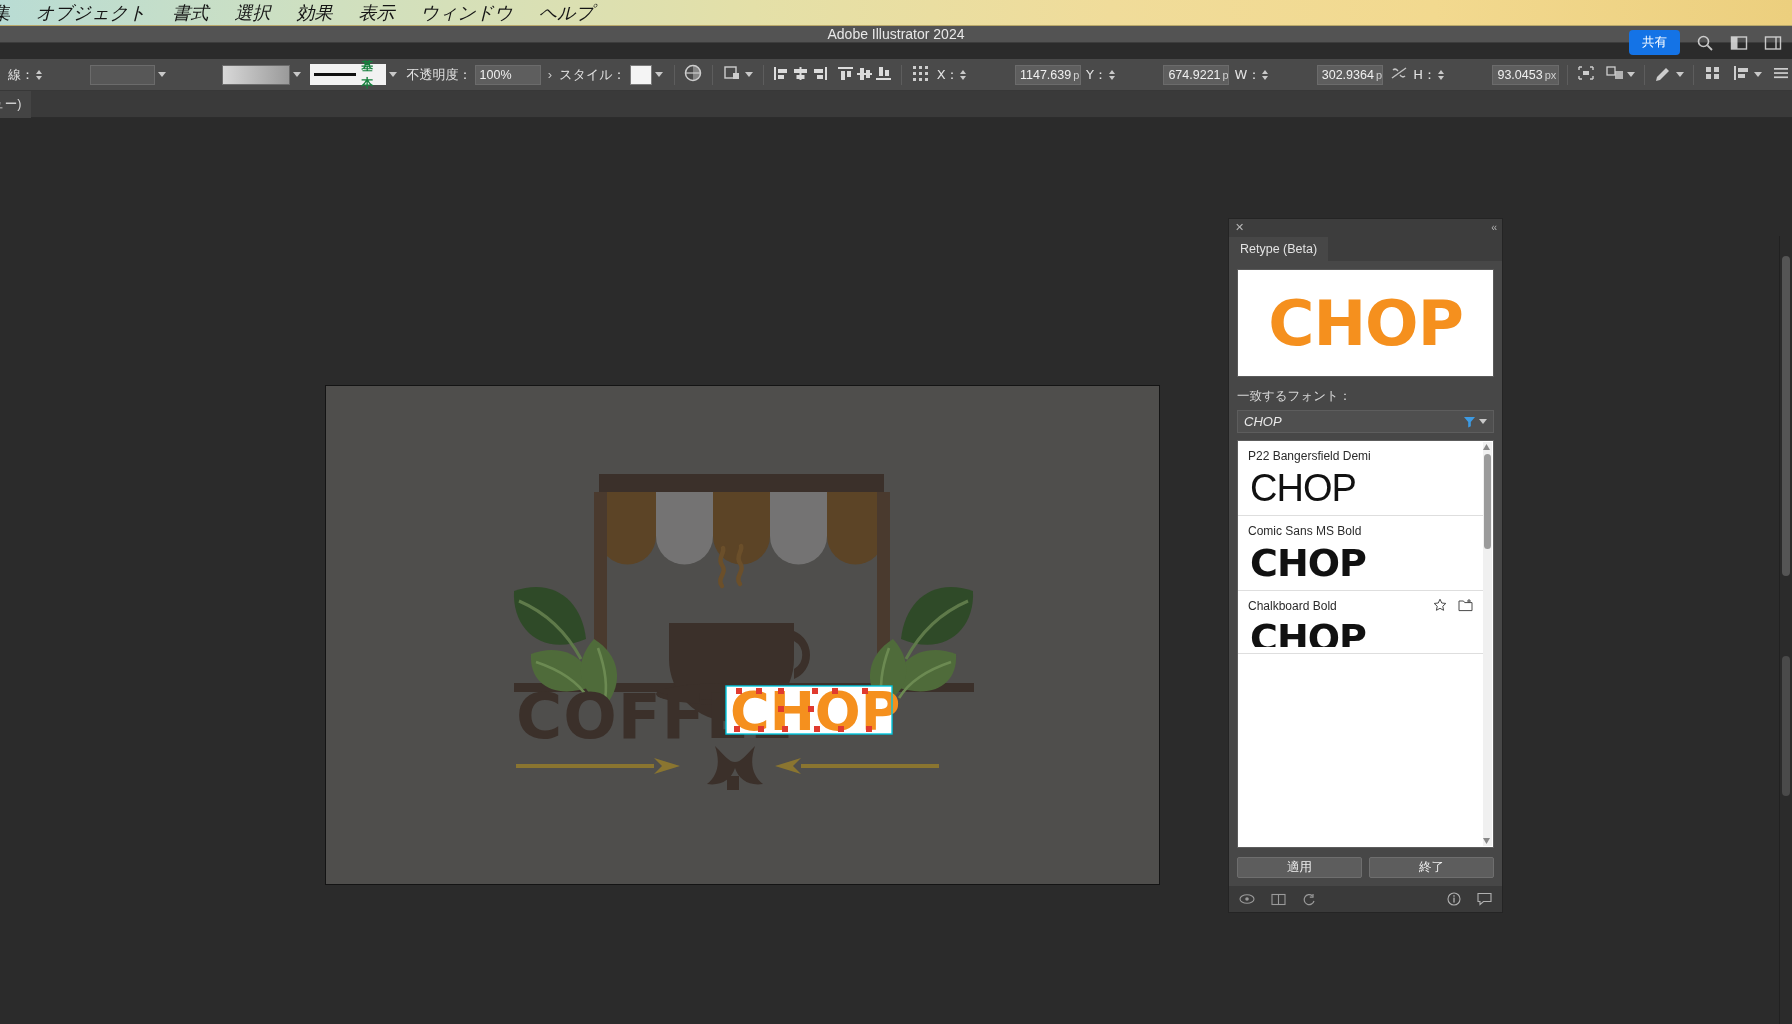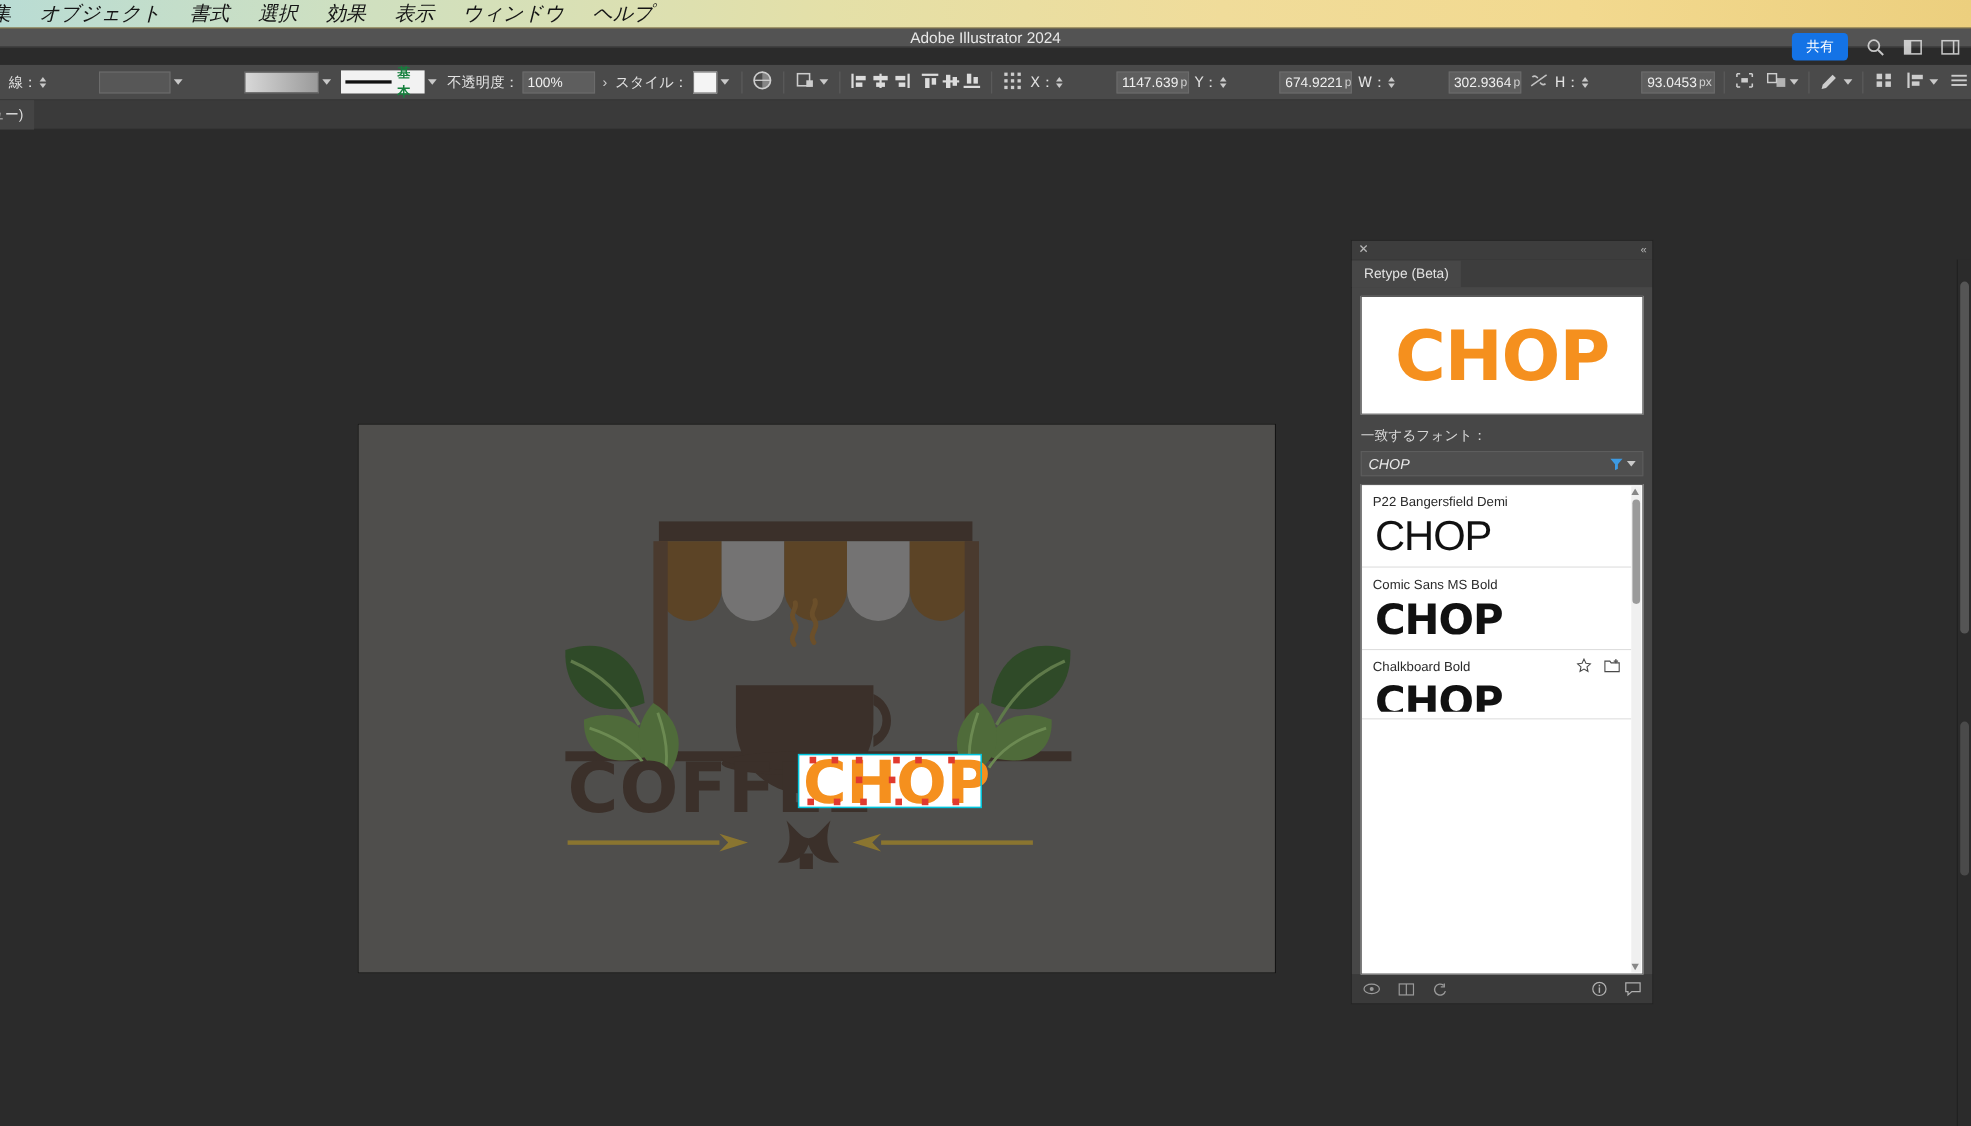--- a/index.html
+++ b/index.html
@@ -572,20 +572,24 @@
         <div class="list-thumb" style="top:12px"></div>
         <div class="sc-arrow" style="bottom:0">
           <svg width="7" height="6" viewBox="0 0 7 6">
               <path d="M3.5 6 L7 0 H0 z" fill="#888"></path>
             </svg>
         </div>
       </div>
     </div>
   </div>
 
+  <div class="panel-buttons">
+    <div class="pbtn">適用</div>
+    <div class="pbtn">終了</div>
+  </div>
 
   <div class="panel-footer">
     <div class="pf-left">
       <svg width="16" height="12" viewBox="0 0 16 12">
         <ellipse cx="8" cy="6" rx="7" ry="4.3" fill="none" stroke="#9a9a9a" stroke-width="1.1"></ellipse>
         <circle cx="8" cy="6" r="1.8" fill="#9a9a9a"></circle>
       </svg>
       <svg width="15" height="13" viewBox="0 0 15 13">
         <rect x="1" y="1.5" width="13" height="10" fill="none" stroke="#9a9a9a" stroke-width="1.1"></rect>
         <line x1="7.5" y1="1.5" x2="7.5" y2="11.5" stroke="#9a9a9a" stroke-width="1.1"></line>

